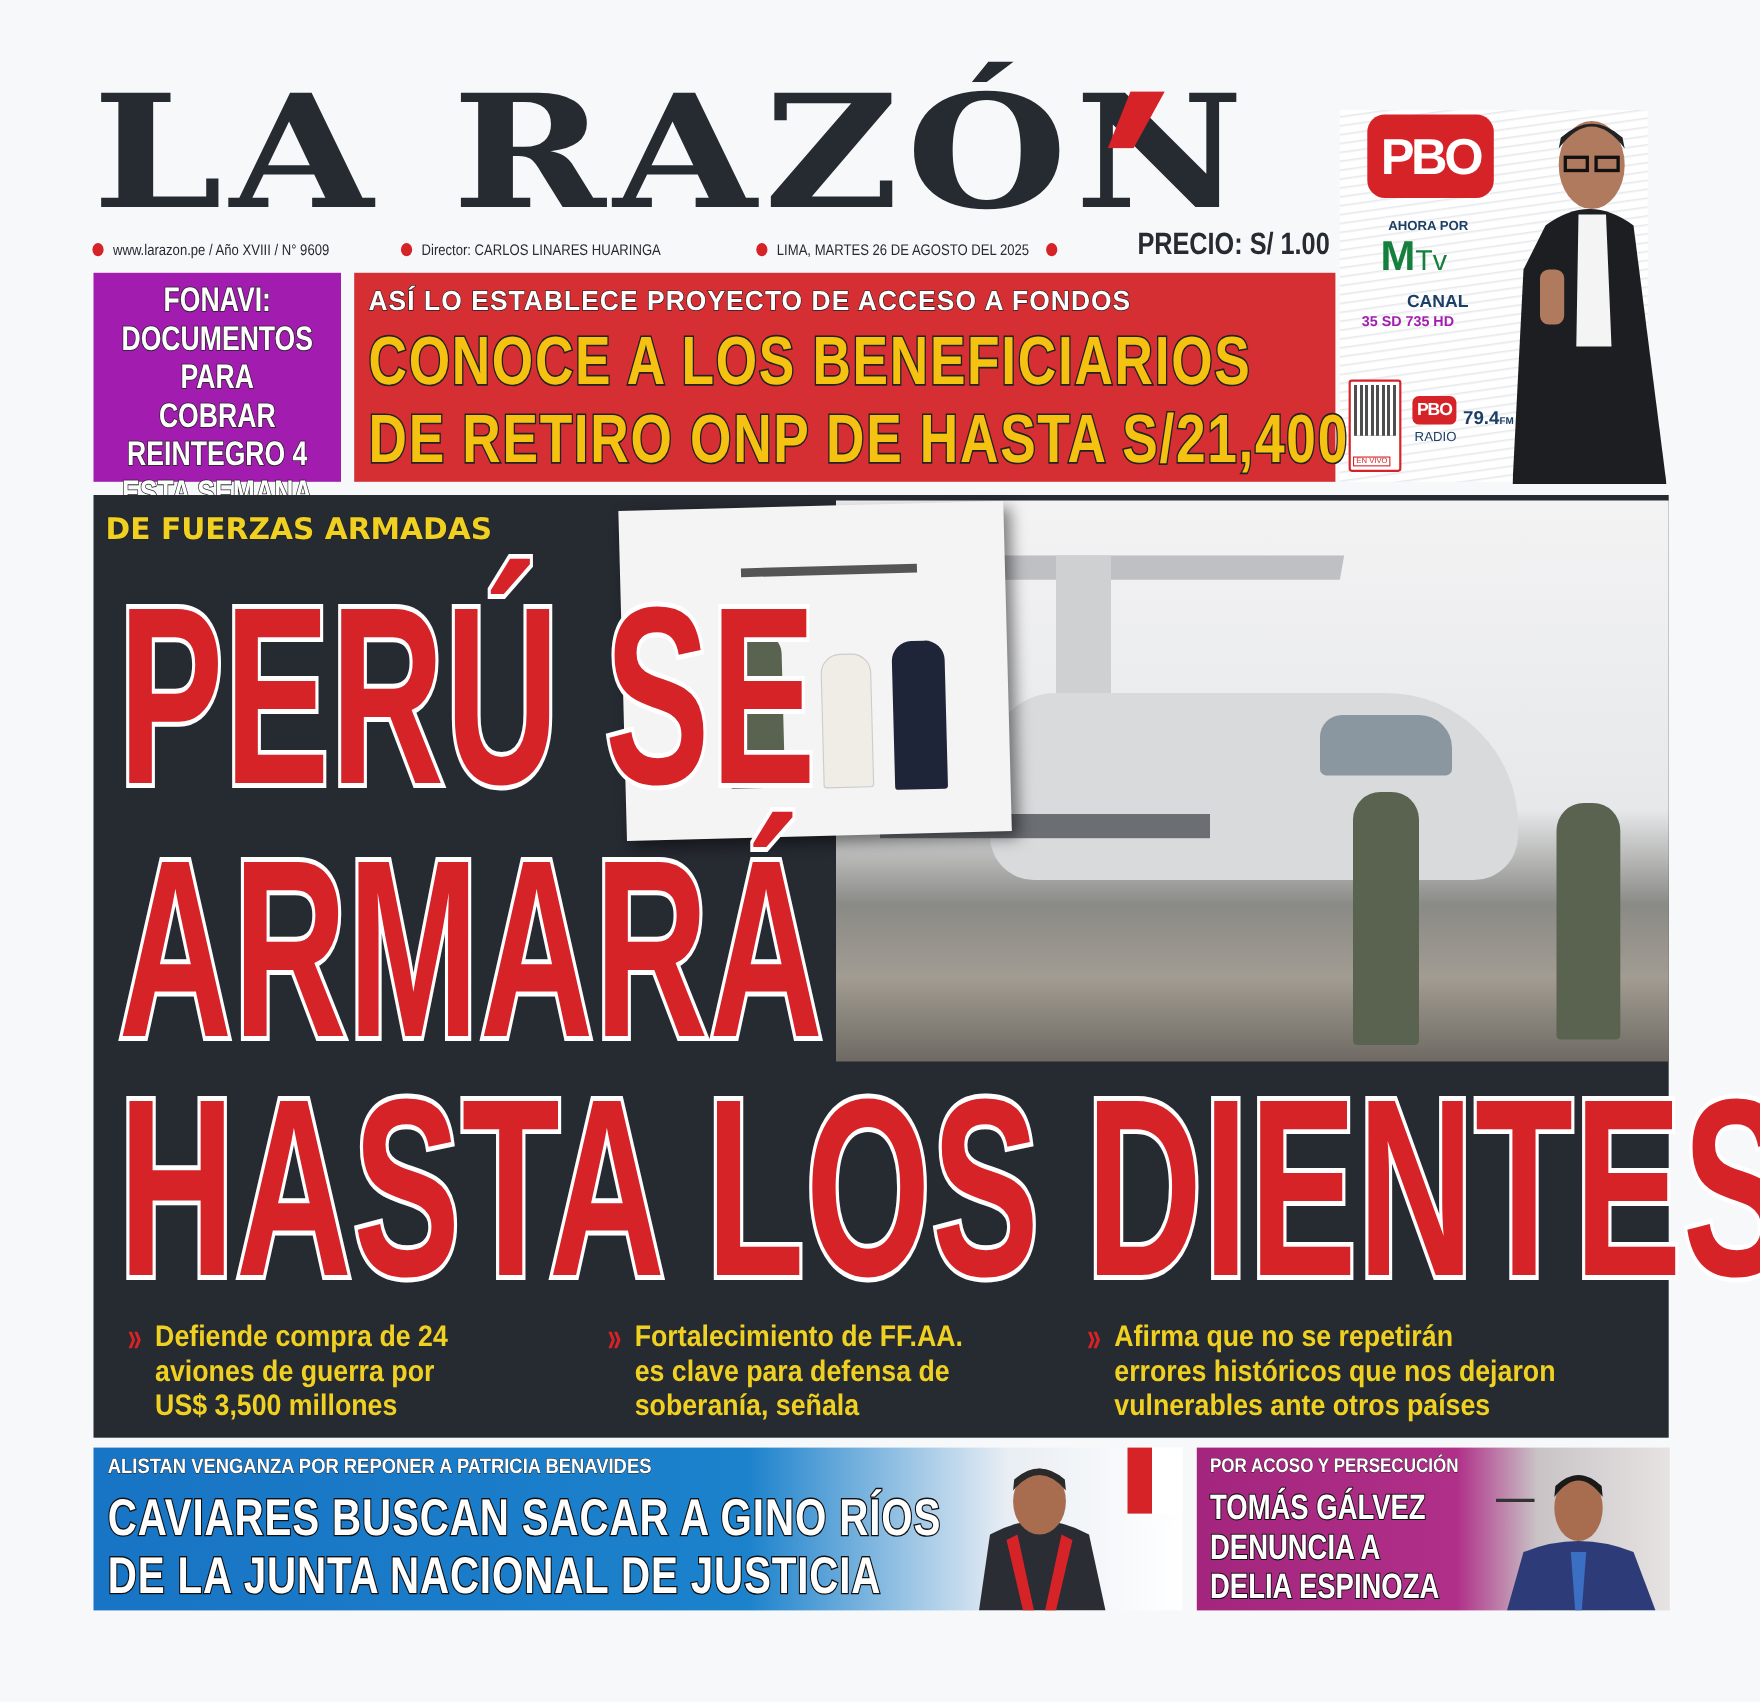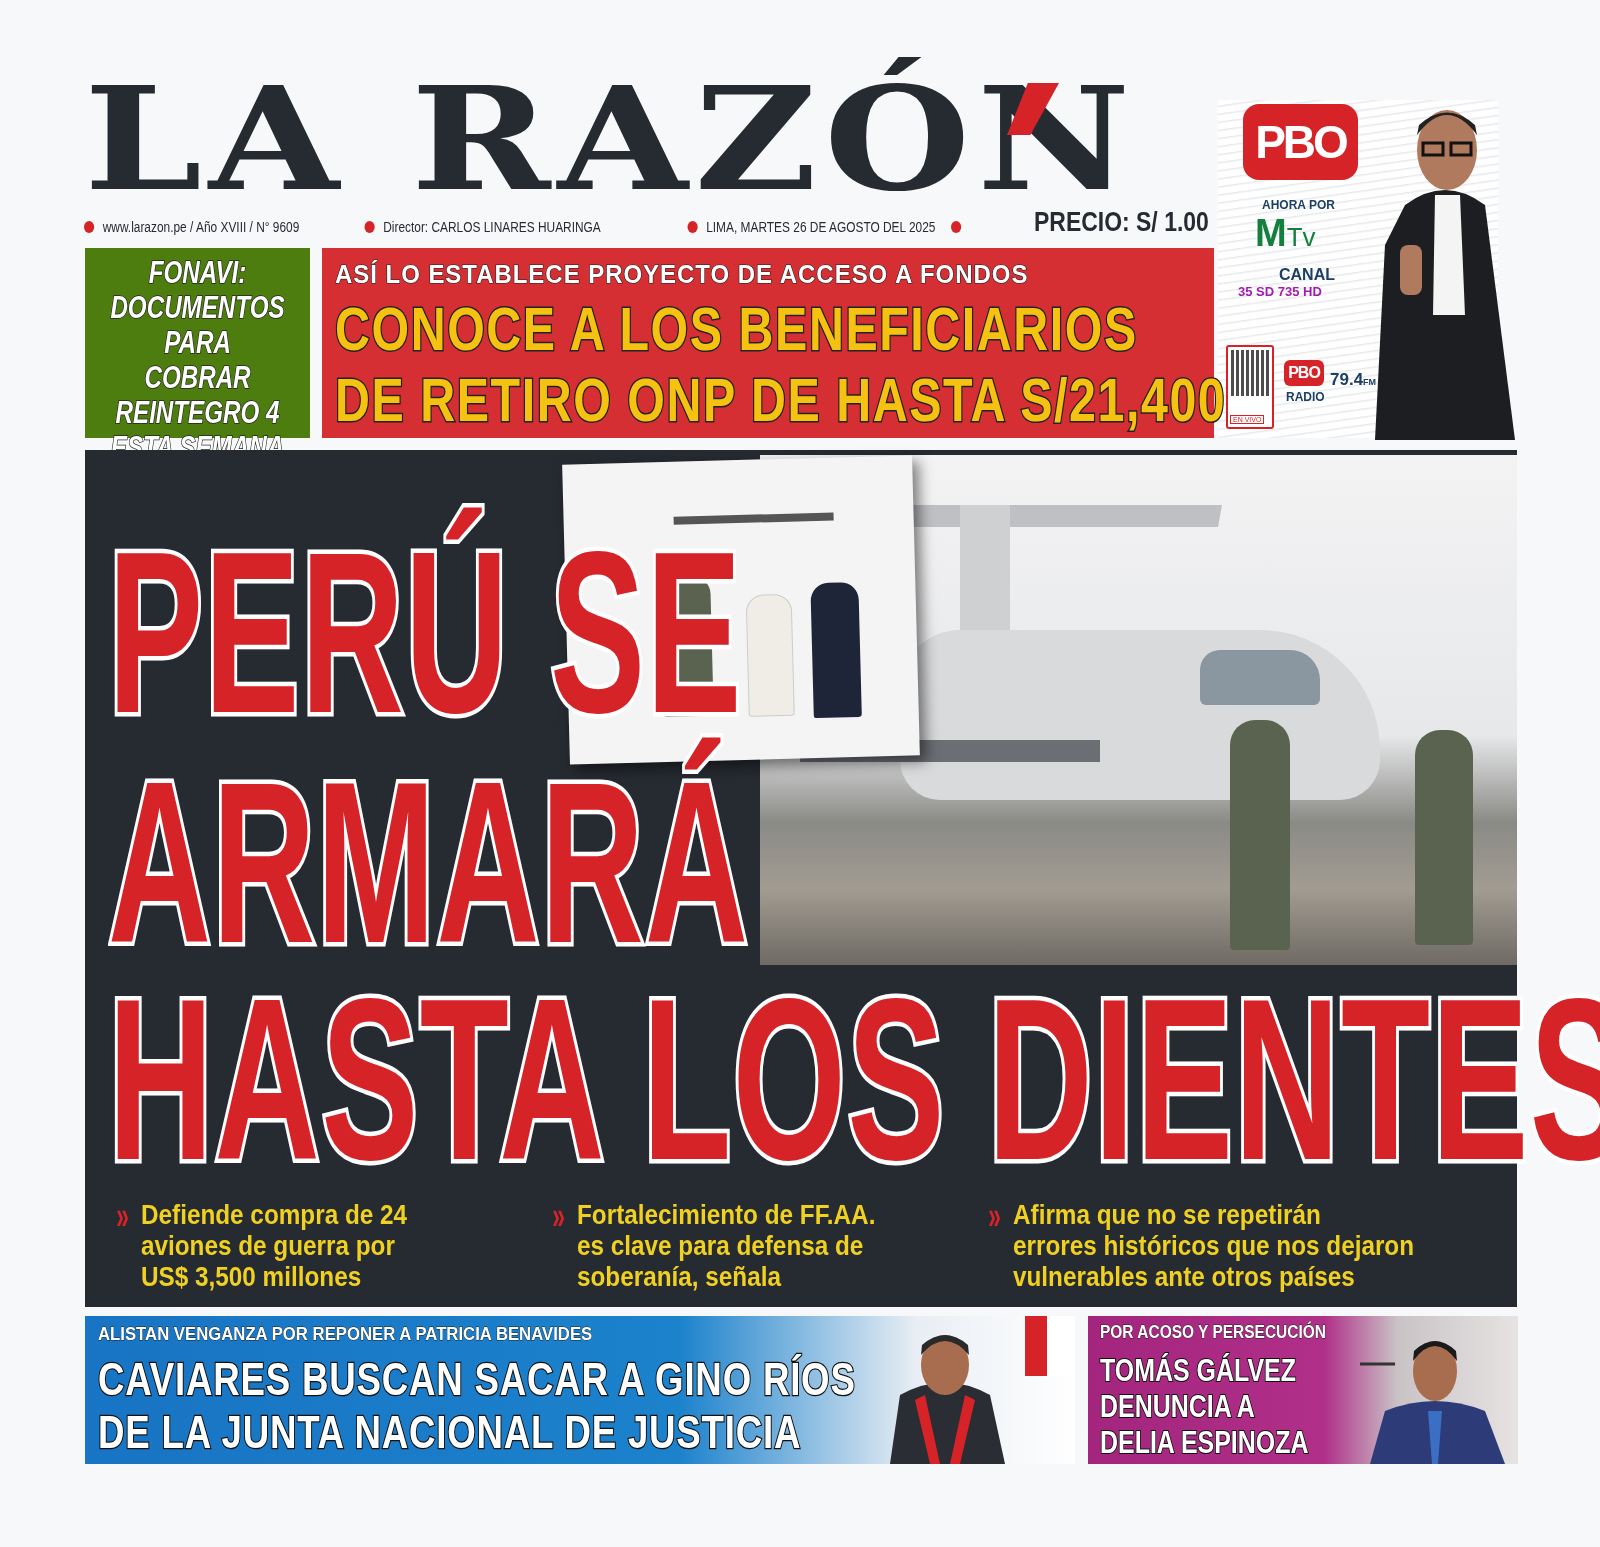--- a/index.html
+++ b/index.html
@@ -20,27 +20,27 @@
   .pbo-logo { left:1243px; top:104px; width:115px; height:76px; background:#d52328; border-radius:16px; color:#fff; font-weight:900; font-size:46px; display:flex; align-items:center; justify-content:center; letter-spacing:-3px; font-family:"Liberation Sans", sans-serif; }
   .ahora { left:1262px; top:198px; font-size:12px; font-weight:bold; color:#1c3f66; }
   .movistar { left:1255px; top:212px; font-size:38px; font-weight:900; color:#15803d; font-family:"Liberation Sans", sans-serif; }
   .movistar small { font-size:26px; font-weight:normal; }
   .canal { left:1279px; top:266px; font-size:16px; font-weight:bold; color:#1c3f66; }
   .canal-nums { left:1238px; top:284px; font-size:13px; font-weight:bold; color:#a21caf; letter-spacing:0px; }
   .qr { left:1226px; top:345px; width:44px; height:80px; border:2px solid #d52328; background:#fff; border-radius:3px; }
   .qr-inner { position:absolute; left:3px; top:3px; width:38px; height:46px; background:repeating-linear-gradient(90deg,#222 0 3px,#fff 3px 5px), #222; opacity:.8; }
   .qr-label { position:absolute; left:2px; bottom:3px; font-size:7px; color:#d52328; border:1px solid #d52328; padding:0 2px; }
   .radio-logo { left:1284px; top:360px; width:40px; height:26px; background:#d52328; border-radius:6px; color:#fff; font-weight:900; font-size:16px; display:flex; align-items:center; justify-content:center; letter-spacing:-1px; }
-  .radio-label { left:1286px; top:390px; font-size:12px; font-weight:700; color:#1c3f66;text-align:right; }
+  .radio-label { left:1286px; top:390px; font-size:12px; font-weight:400; color:#1c3f66;text-align:right; }
   .fm { left:1330px; top:370px; font-size:17px; font-weight:bold; color:#1c3f66; }
   .fm small { font-size:9px; }
   .host { left:1375px; top:95px; width:140px; height:345px; }
 
   
-  .fonavi { left:85px; top:248px; width:225px; height:190px; background:#4d7c0f;font-style:italic; }
+  .fonavi { left:85px; top:248px; width:225px; height:190px; background:#a21caf; }
   .fonavi-text { width:100%; text-align:center; color:#fff; font-family:"Liberation Sans Narrow","Liberation Sans", sans-serif; font-weight:900; font-size:31px; line-height:35px; padding-top:7px; -webkit-text-stroke:1.5px #222; paint-order:stroke fill; transform:scaleX(0.78); }
   .onp { left:322px; top:248px; width:892px; height:190px; background:#d52e33; }
   .onp-kicker { left:335px; top:260px; color:#fff; font-weight:900; font-size:25px; -webkit-text-stroke:1.2px #222; paint-order:stroke fill; letter-spacing:1px; white-space:nowrap; transform:scaleX(0.96); transform-origin:left top; }
   .onp-head { left:335px; top:293px; color:#f5c211; font-weight:900; font-size:62px; line-height:71px; -webkit-text-stroke:3px #222; paint-order:stroke fill; white-space:nowrap; transform:scaleX(0.78); transform-origin:left top; letter-spacing:2px; }
 
   
   .main { left:85px; top:450px; width:1432px; height:857px; background:#262a31; }
   .plane-photo { left:760px; top:455px; width:757px; height:510px; background:
       linear-gradient(180deg,#f3f3f4 0%,#e7e8ea 55%,#8a8a86 72%,#a29c92 85%,#6e6a63 100%); }
   .plane-body { left:900px; top:630px; width:480px; height:170px; background:#d9dadc; border-radius:60px 120px 40px 40px; }
@@ -149,20 +149,21 @@
 <div class="abs pilot1"></div>
 <div class="abs pilot2"></div>
 <div class="abs inset-photo">
   <div class="fig" style="left:95px;top:115px;width:50px;height:140px;background:#5a6350"></div>
   <div class="fig" style="left:180px;top:135px;width:44px;height:120px;background:#f0ede6;border:1px solid #ccc"></div>
   <div class="fig" style="left:245px;top:125px;width:48px;height:135px;background:#1f2538"></div>
   <div style="position:absolute;left:110px;top:55px;width:160px;height:8px;background:#555"></div>
 </div>
 
 <div class="abs main-kicker">
+  <div>DE FUERZAS ARMADAS</div>
 </div>
 <div class="abs headline h1">PERÚ SE</div>
 <div class="abs headline h2">ARMARÁ</div>
 <div class="abs headline h3">HASTA LOS DIENTES</div>
 
 <div class="abs bullets">
   <div class="bullet" style="width:436px">
     <span class="chev">»</span>
     <div class="bullet-text">
       <div>Defiende compra de 24</div>

